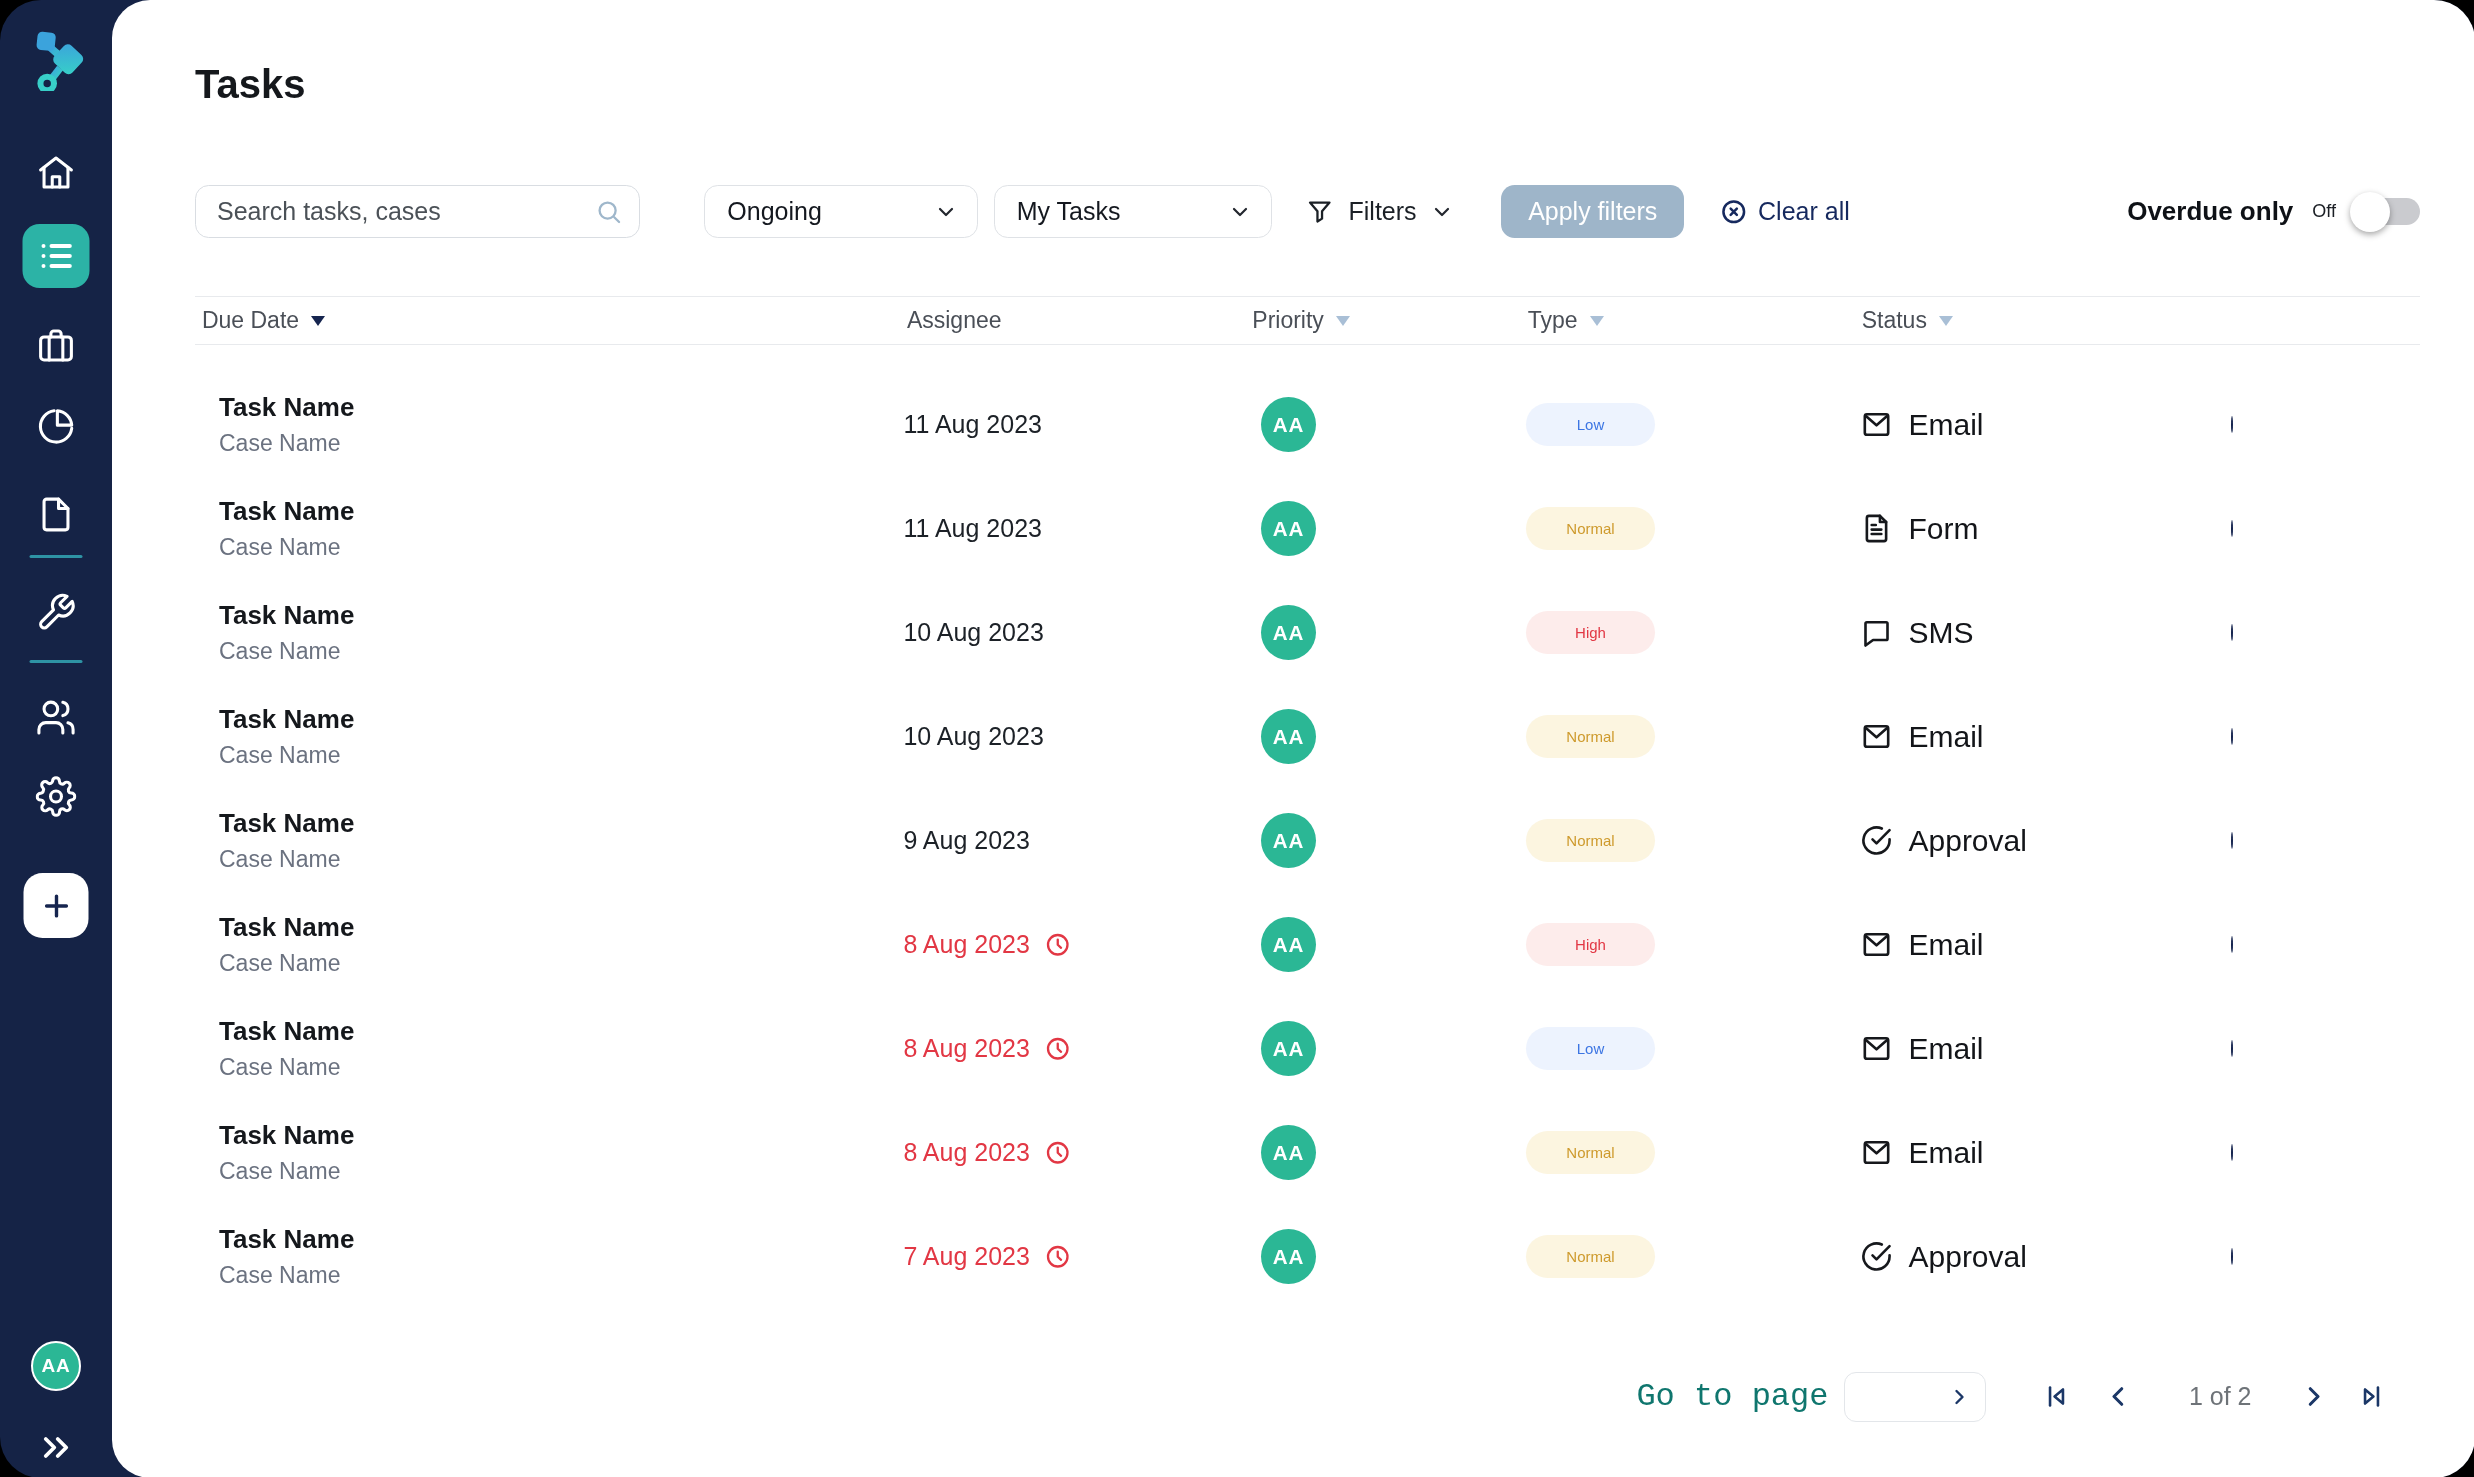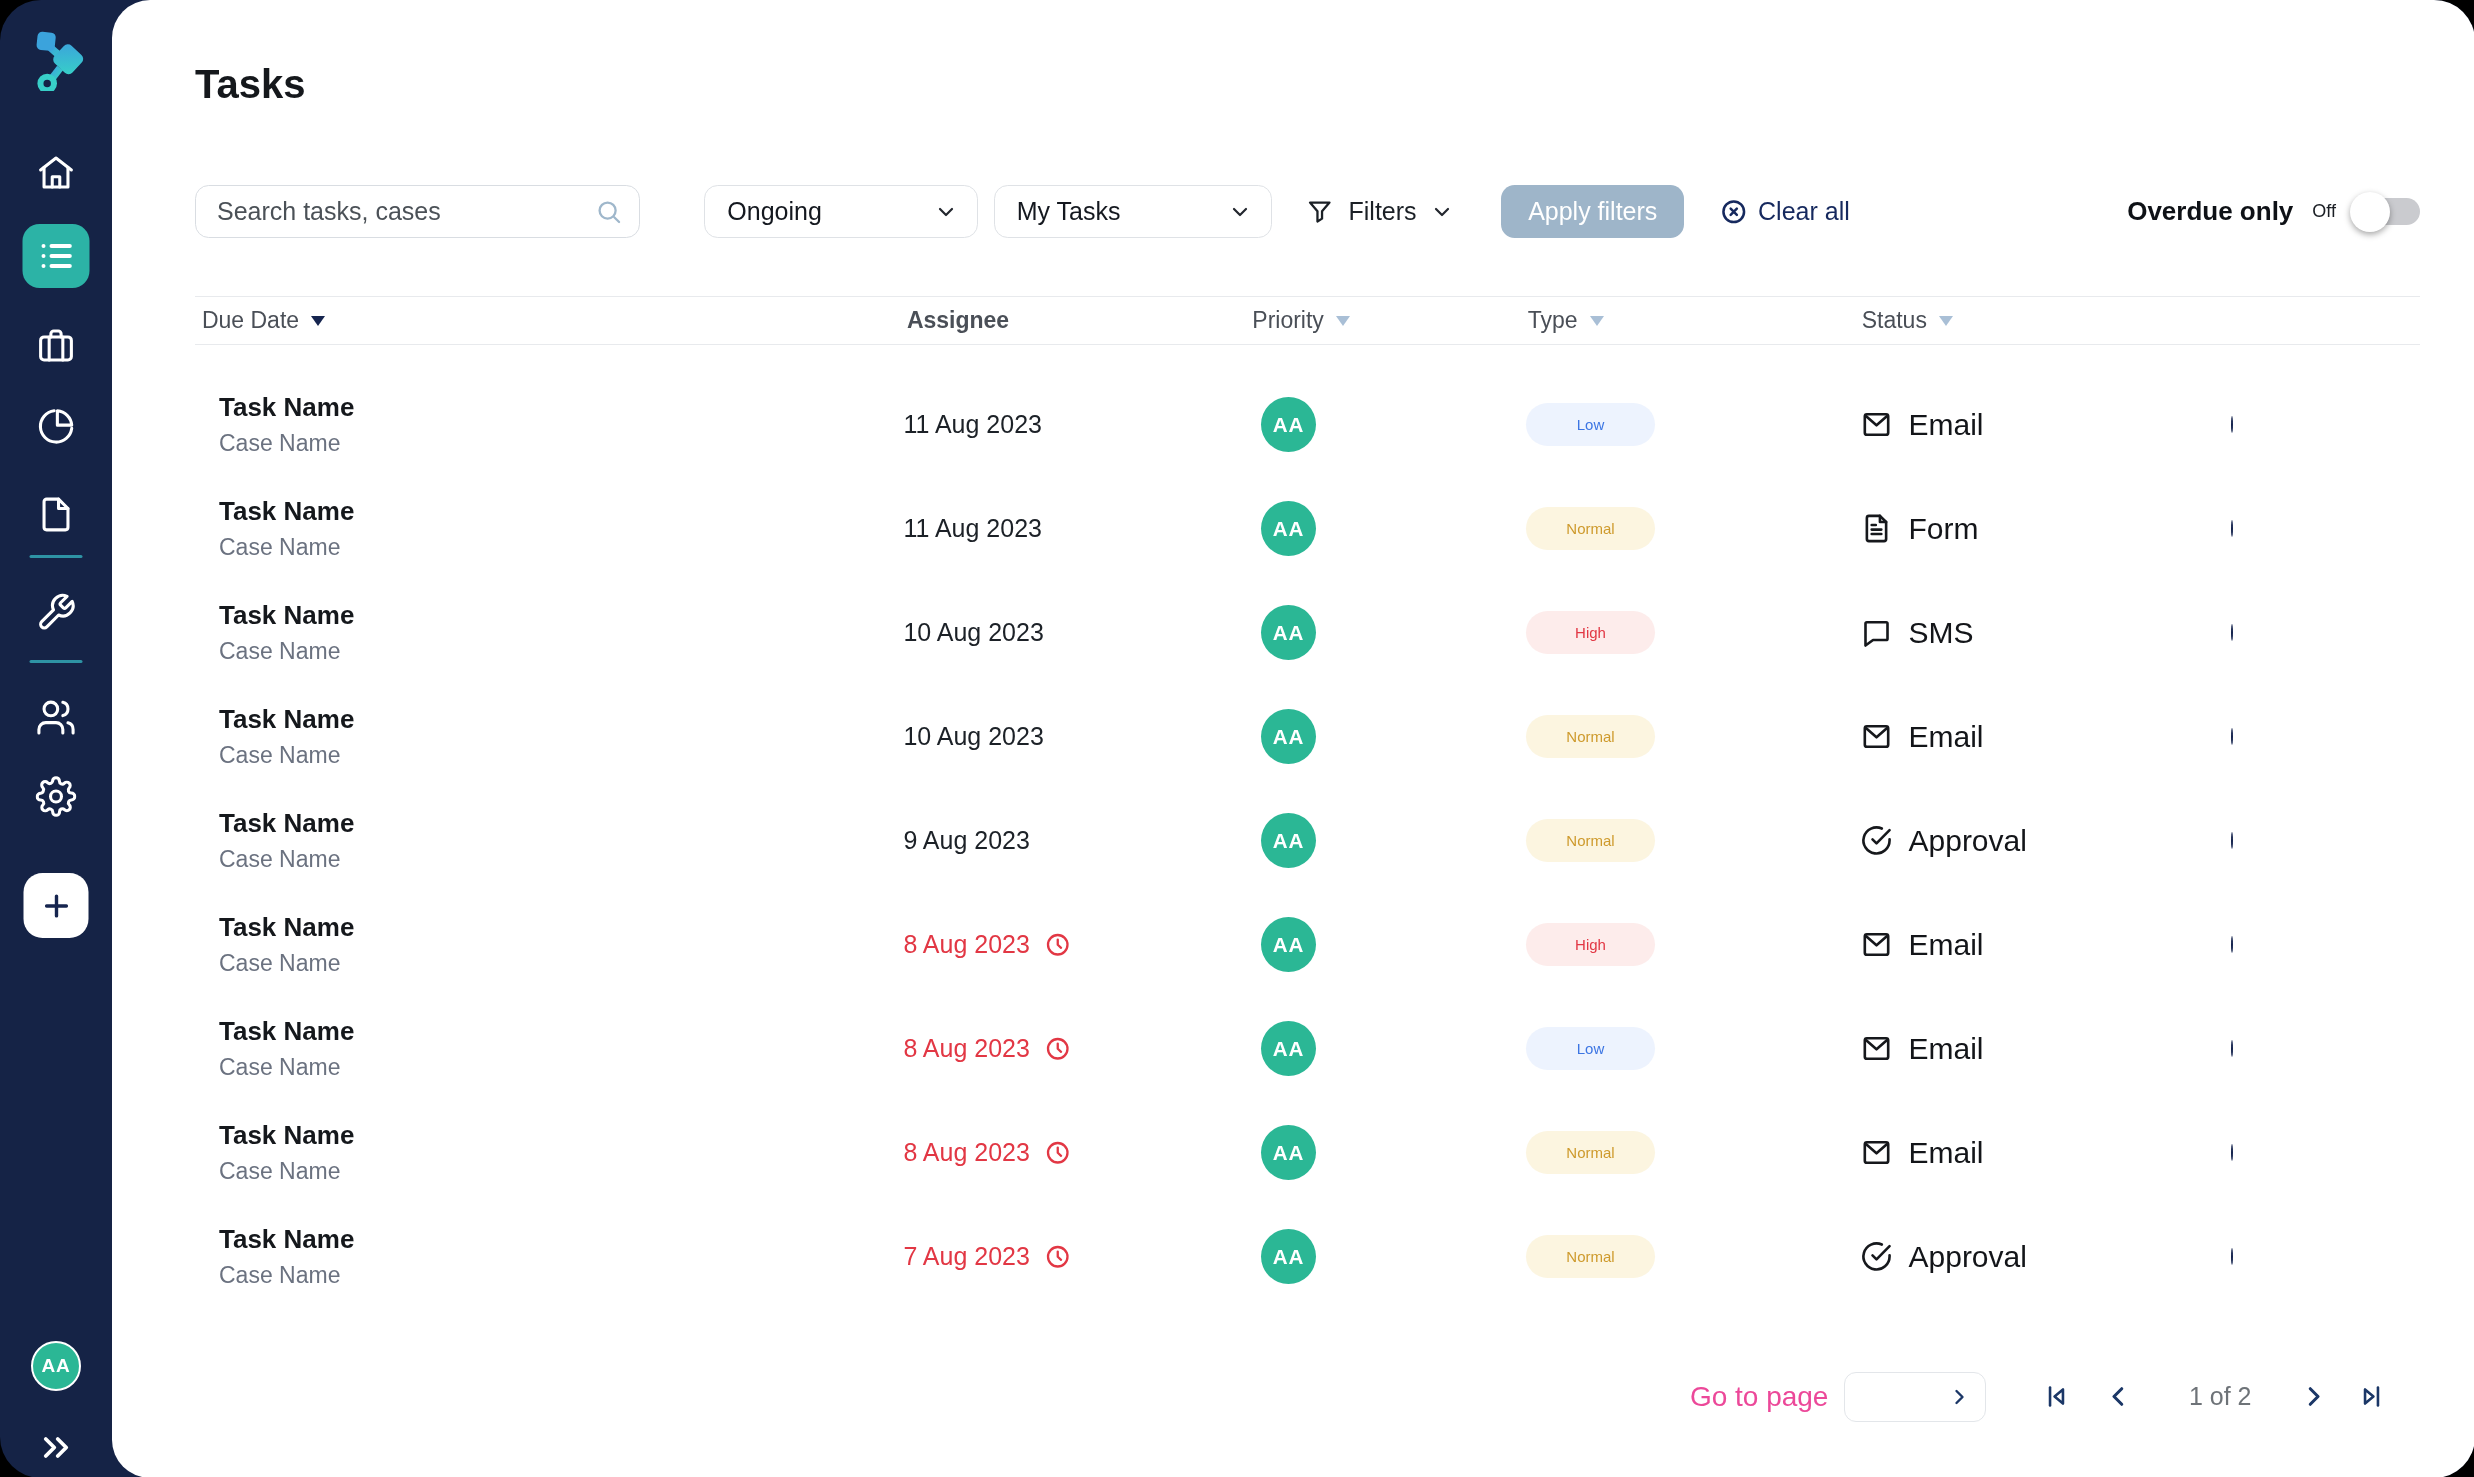--- a/index.html
+++ b/index.html
@@ -63,21 +63,21 @@
                   background:#fff; border-radius:50%;
                   box-shadow:0 2.6px 6.9px rgba(0,0,0,.35); }
 
   
   .task-table { margin-top:58px; }
   .thead { display:grid; grid-template-columns:705px 342px 284px 334px 355px 204px;
            height:49px; align-items:center; border-top:0.9px solid #E8EAED;
            border-bottom:0.9px solid #E8EAED; }
   .th { display:flex; align-items:center; font-size:23px; color:#4A4F57; cursor:pointer; }
   .th.c-task { padding-left:23px; }  .th.c-due { padding-left:6.9px; }
-  .th.c-assignee { padding-left:6.9px;font-weight:bold; } .th.c-priority { padding-left:10.3px; }
+  .th.c-assignee { padding-left:6.9px; } .th.c-priority { padding-left:10.3px; }
   .th.c-type { padding-left:1.7px; } .th.c-status { padding-left:1.7px; }
   .tri { width:0; height:0; border-left:7.7px solid transparent; border-right:7.7px solid transparent;
          border-top:10.3px solid #A9BFD6; margin-left:12px; }
   .tri.active { border-top-color:#16254F; }
 
   .tbody { padding-top:27.5px; }
   .tr { display:grid; grid-template-columns:705px 342px 284px 334px 355px 204px;
         height:104px; align-items:center; cursor:pointer; }
   .td-task { padding-left:24px; }
   .task-name { font-size:26px; font-weight:bold; color:#15181C; }
@@ -99,21 +99,21 @@
   .type-ic { width:33px; height:33px; color:#16181C; flex:none; }
   .type-label { font-size:30px; color:#131519; margin-left:15.5px; }
   .td-status { padding-left:15.5px; }
   .status-pie { width:29px; height:29px; border-radius:50%;
                 background:conic-gradient(from 15deg, #fff 0deg 120deg, #16254F 120deg 345deg);
                 border:1.7px solid #16254F; }
 
   
   .pagination { margin-top:63px; display:flex; align-items:center; justify-content:flex-end;
                 padding-right:33px; }
-  .goto-label { font-size:28px; color:#ec4899; }
+  .goto-label { font-size:32px; color:#0f766e;font-family:Liberation Mono, monospace; }
   .goto-box { width:142px; height:50px; border:1.7px solid #E3E6EA; border-radius:12px;
               margin-left:15.5px; display:flex; align-items:center; }
   .goto-box input { flex:1; width:69px; border:none; outline:none; font-size:25px;
                     font-family:inherit; padding-left:15.5px; color:#1C2127; background:transparent; }
   .goto-go { border:none; background:none; color:#1B3767; padding:0 13.7px 0 0; cursor:pointer;
              display:flex; align-items:center; }
   .goto-go svg { width:24px; height:24px; }
   .pg-btn { border:none; background:none; color:#1B3767; cursor:pointer; padding:0;
             display:flex; align-items:center; }
   .pg-btn svg { width:31px; height:31px; }

